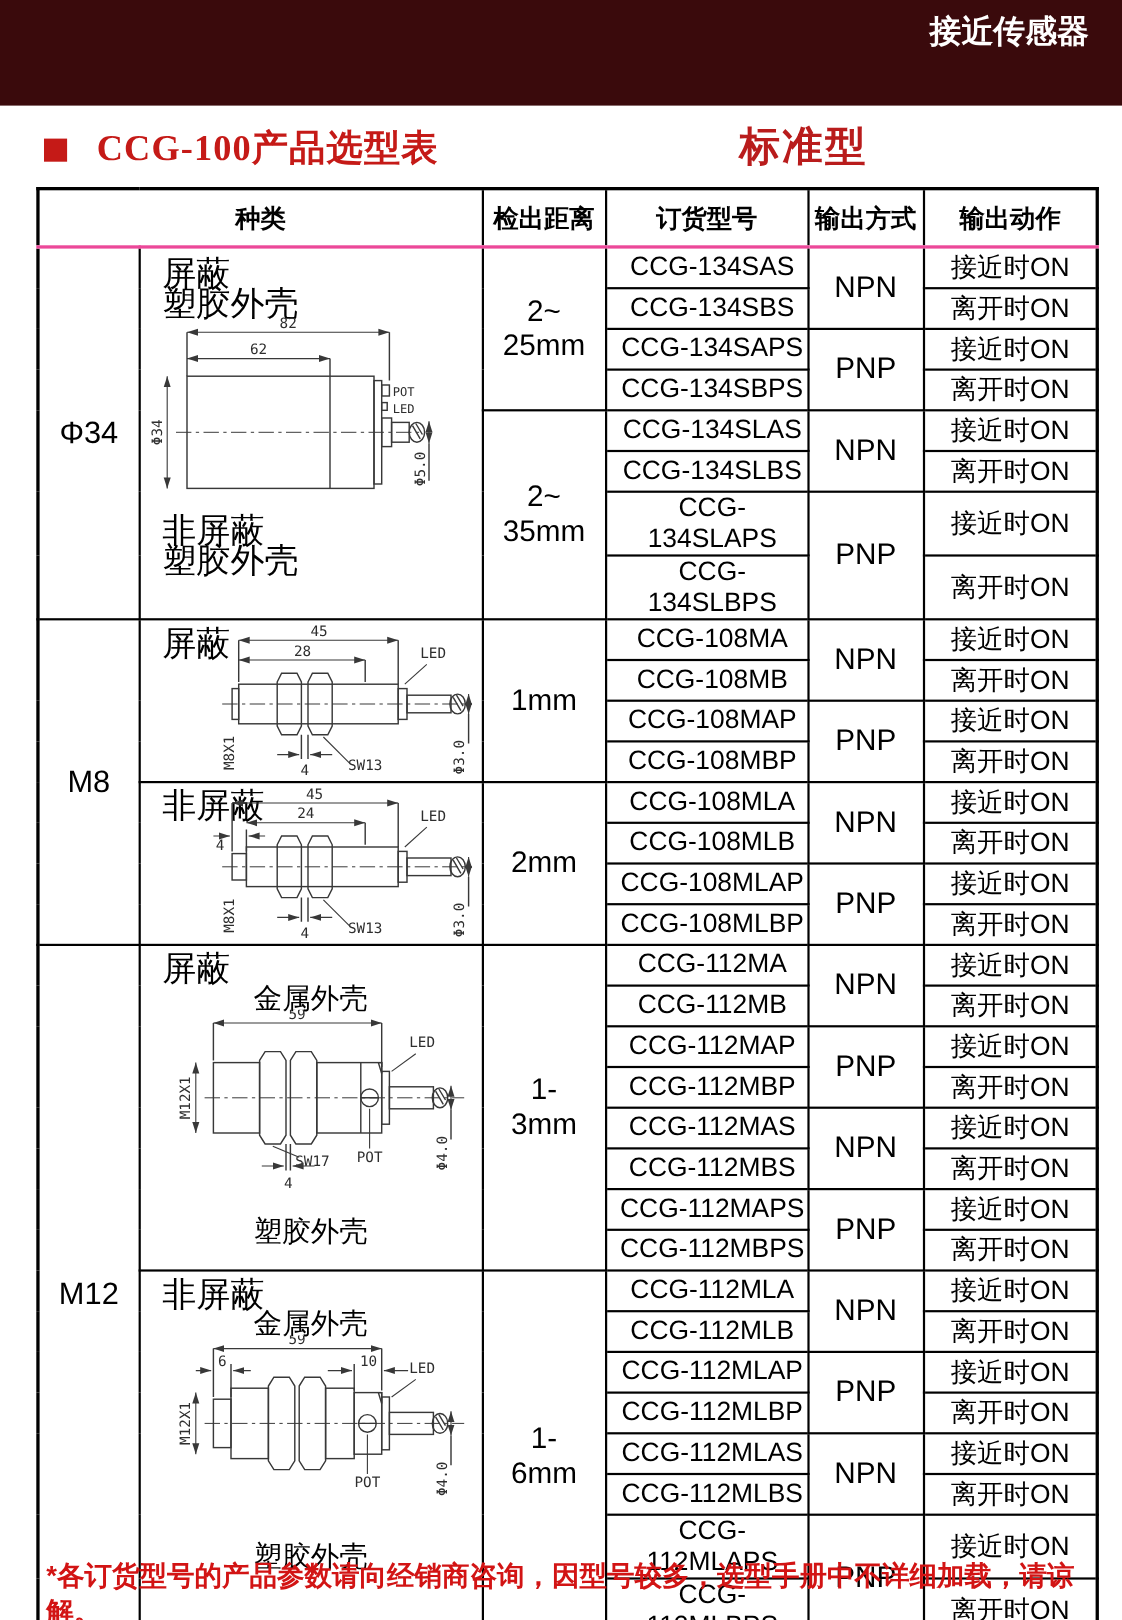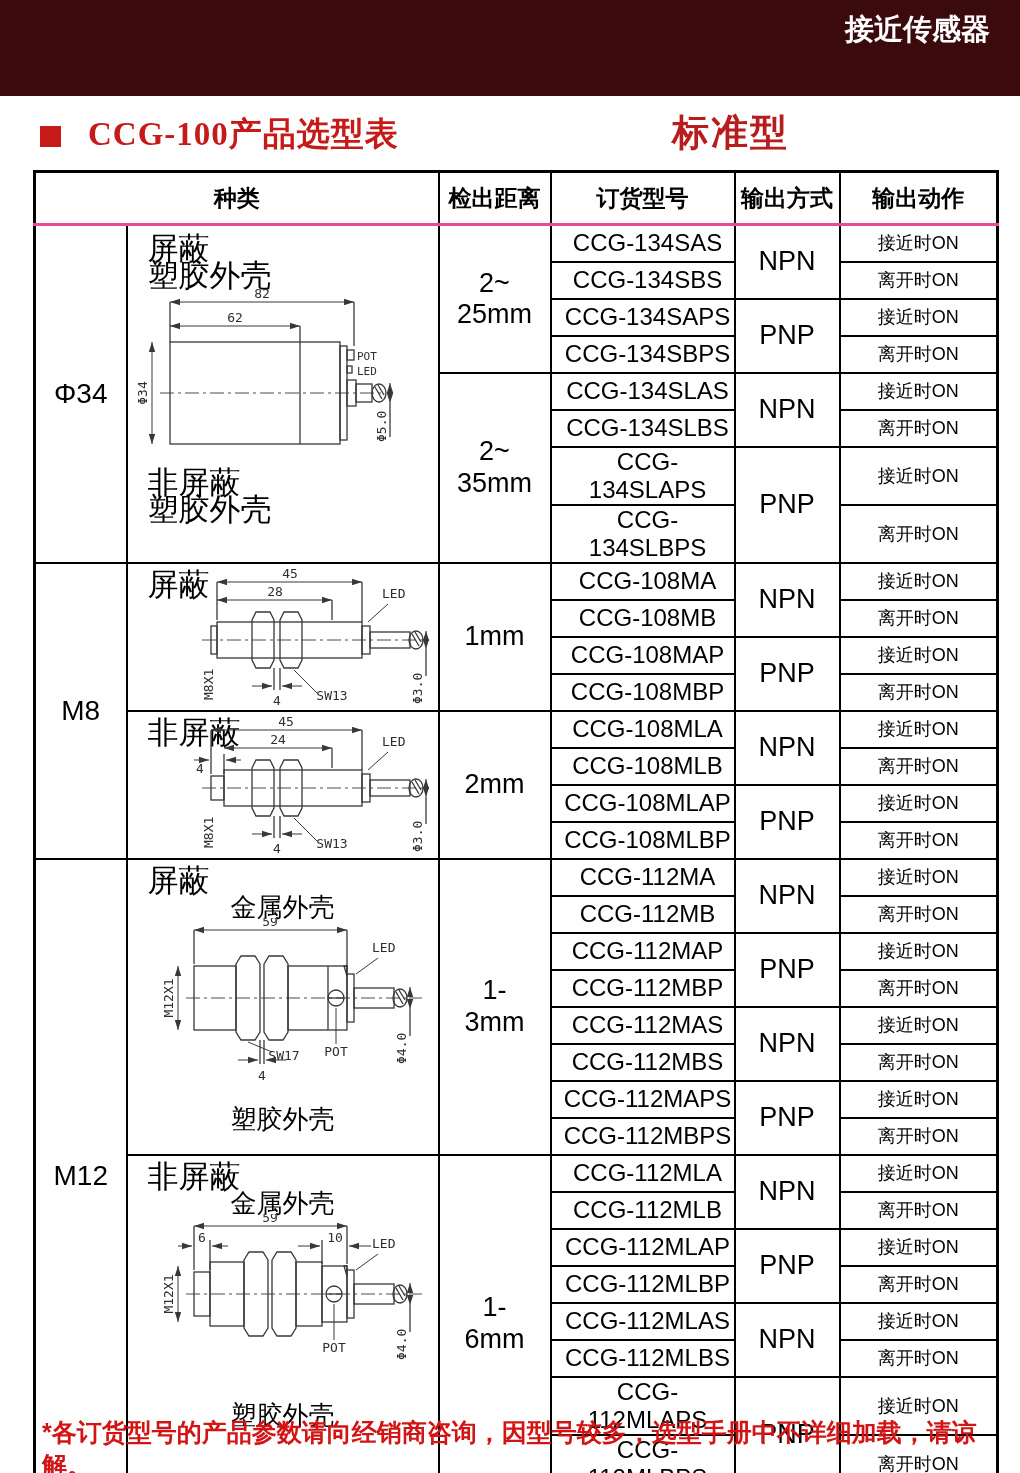--- a/index.html
+++ b/index.html
@@ -28,21 +28,21 @@
               border:3px solid #000; background:#fff; }
   .sel th, .sel td { border:2px solid #000; text-align:center;
               vertical-align:middle; padding:0; overflow:hidden; }
   .sel th { height:53px; font-size:23px; font-weight:bold;
               border-bottom:3px solid #ec4899; }
   .sel tr.dr { height:37px; }
   .c-size   { font-size:28px; }
   .c-dist   { font-size:27px; line-height:1.15; }
   .c-model  { text-align:left; padding-left:10px !important; font-size:24px; }
   .c-mode   { font-size:27px; }
-  .c-action { font-size:18px; }
+  .c-action { font-size:24px; }
   .c-draw   { position:relative; vertical-align:top !important; }
 
   .draw-label { position:absolute; left:20px; font-size:31px; text-align:center;
                 line-height:1.2; white-space:nowrap; }
   .housing  { position:absolute; left:0; width:100%; text-align:center;
               font-size:26px; }
   .dcell-svg { position:absolute; }
 
   
   svg.tech line, svg.tech rect, svg.tech ellipse, svg.tech polygon,

